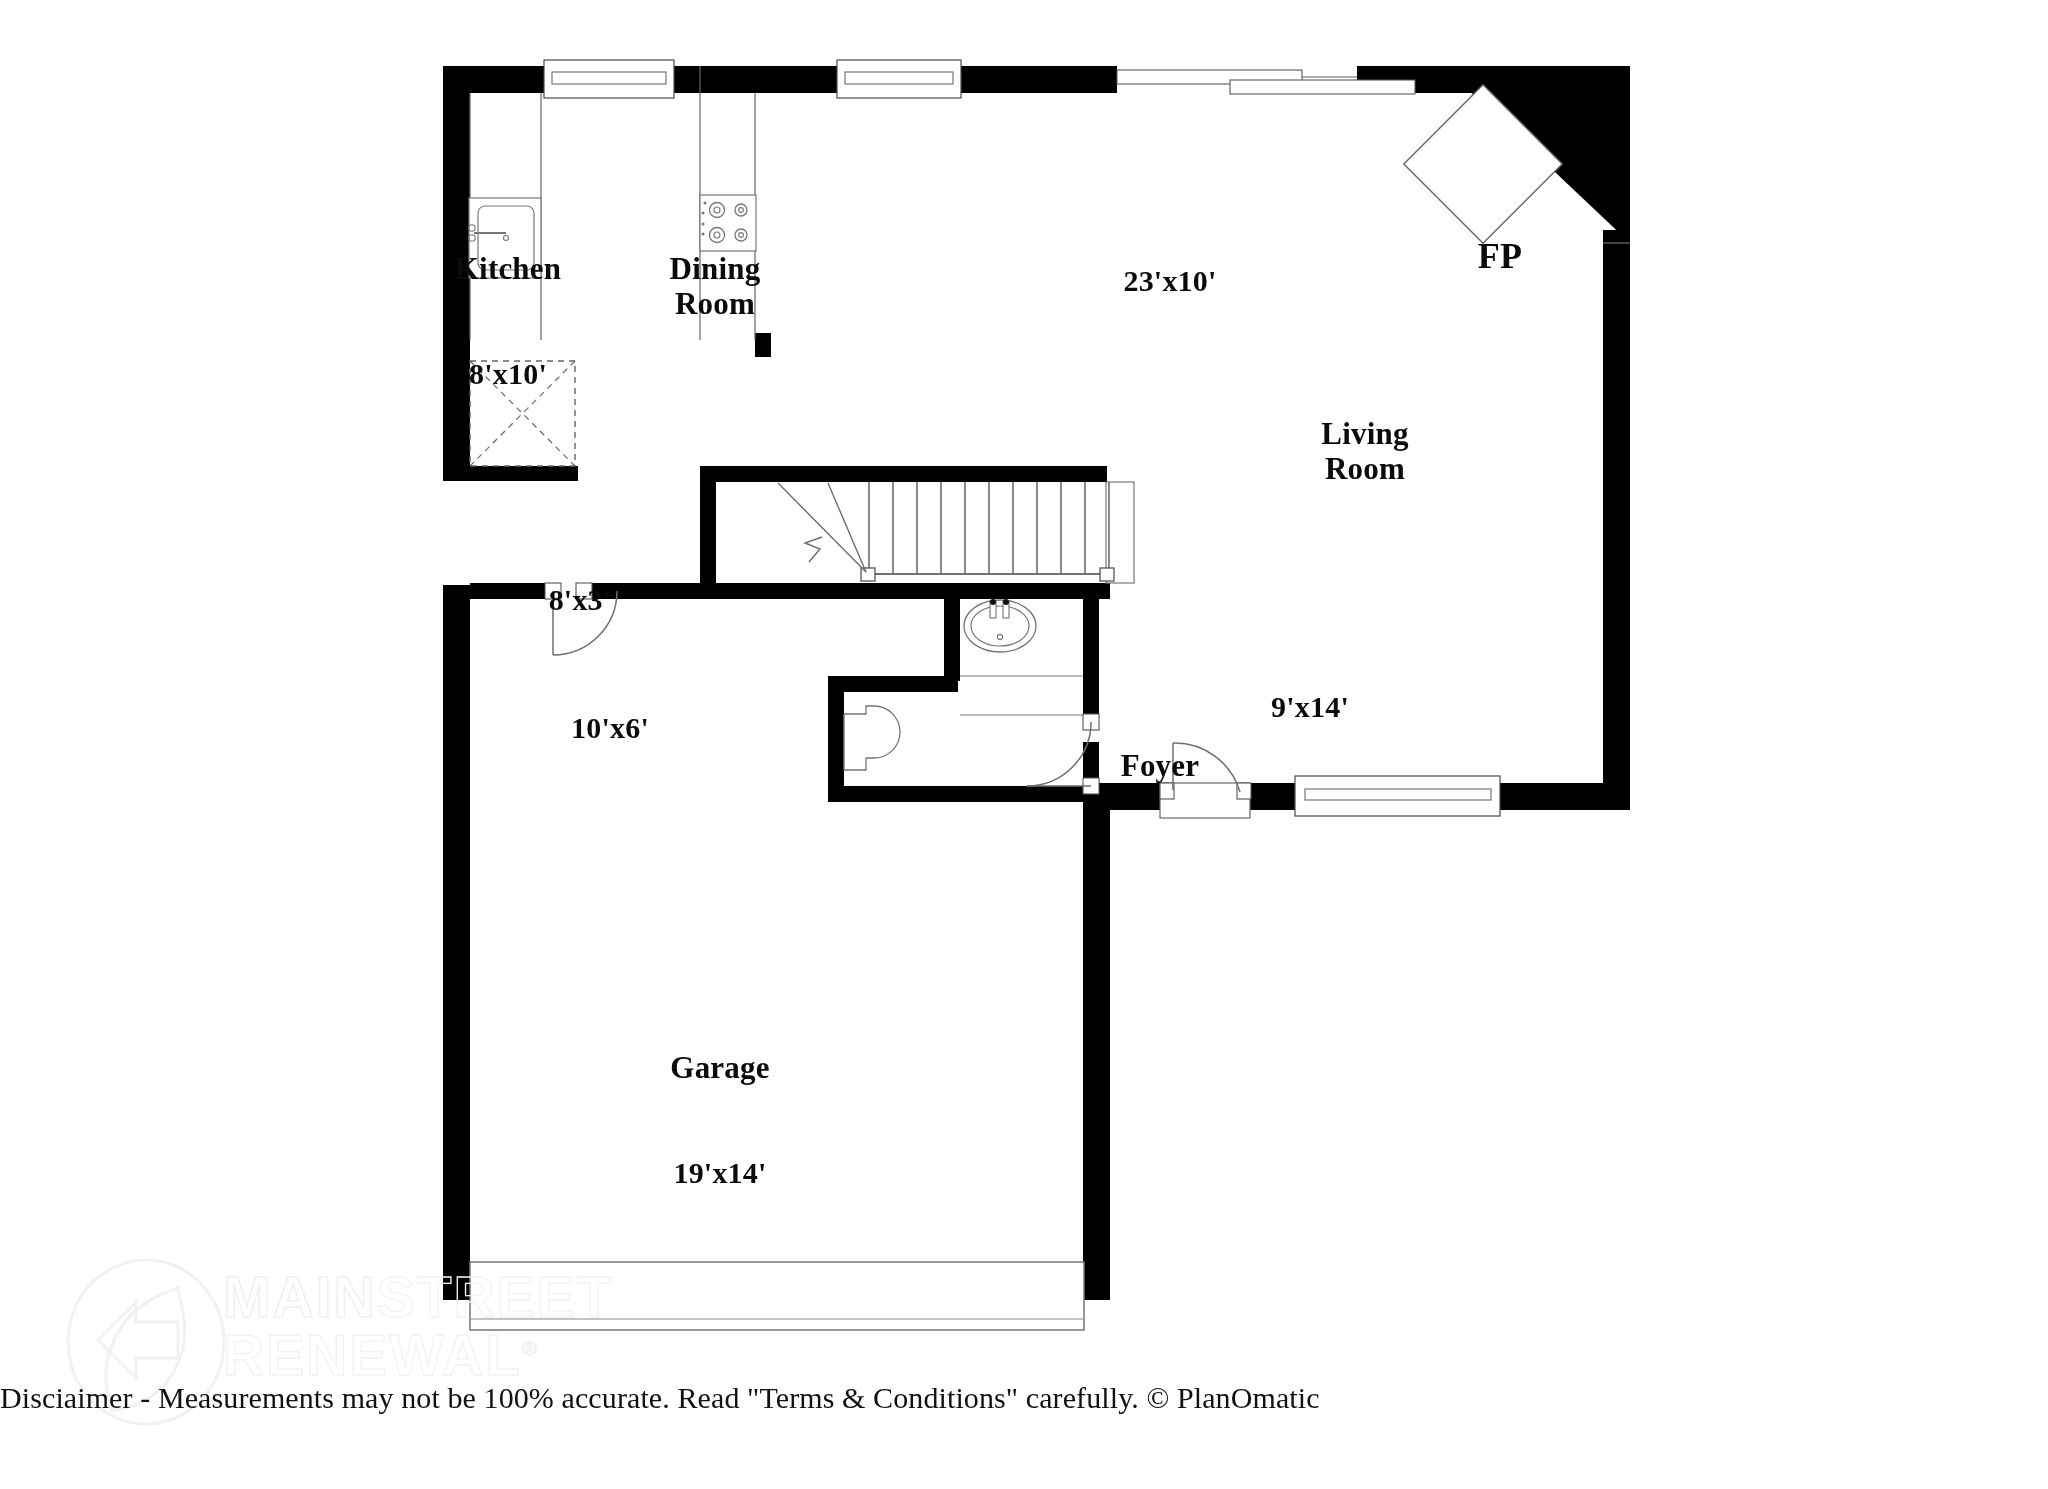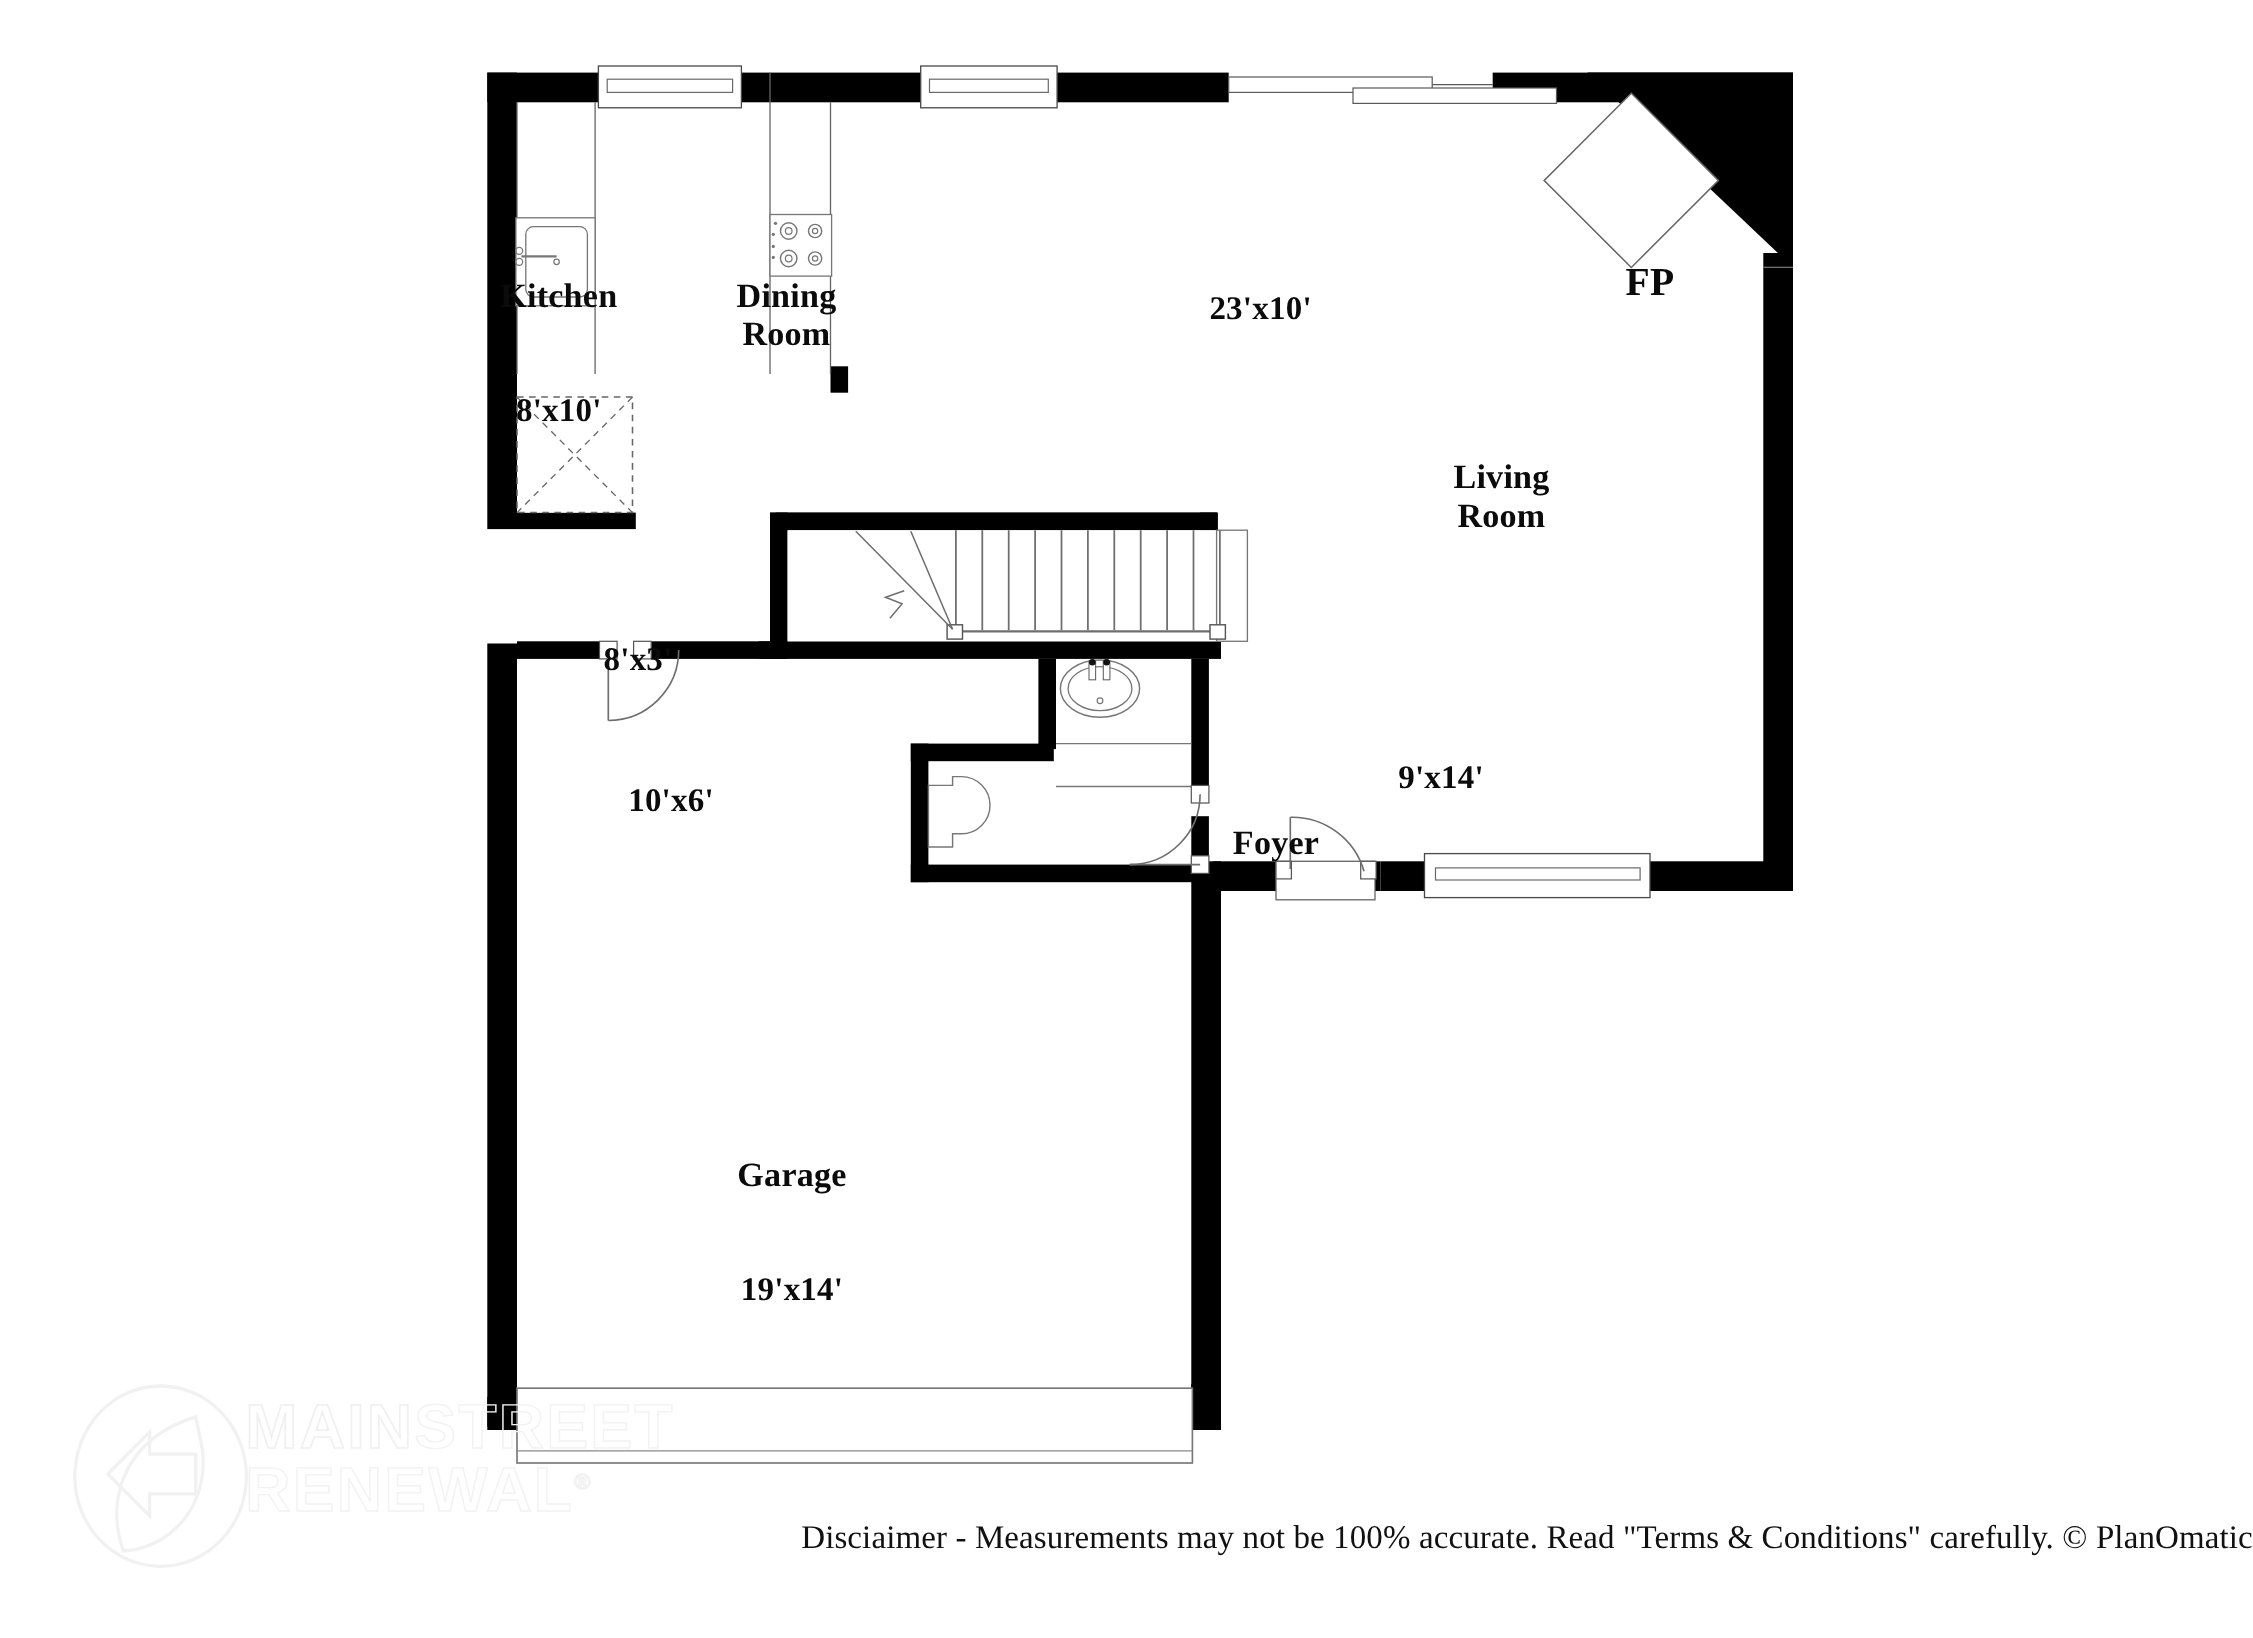--- a/index.html
+++ b/index.html
@@ -39,21 +39,21 @@
   }
   .lbl-name { font-size: 31px; }
   .lbl-dim  { font-size: 30px; }
   .lbl-fp   { font-size: 36px; }
 
   .disclaimer {
     position: absolute;
     left: 0;
     top: 1381px;
     width: 2048px;
-    text-align: right;
+    text-align: left;
     font-family: "Liberation Serif", serif;
     font-size: 30px;
     color: #111;
     letter-spacing: 0.1px;
   }
 
   
   .watermark {
     position: absolute;
     left: 58px;
@@ -314,21 +314,21 @@
 
   <div class="room-label lbl-name" style="left:423px; top:183px; width:170px;">
     <div>Kitchen</div>
     <div class="lbl-dim">8'x10'</div>
   </div>
 
   <div class="room-label lbl-name" style="left:635px; top:183px; width:160px;">
     <div style="white-space:normal;">Dining Room</div>
   </div>
 
-  <div class="room-label lbl-dim" style="left:1066px; top:197px; width:160px;text-align:center;">
+  <div class="room-label lbl-dim" style="left:1090px; top:197px; width:160px;text-align:center;">
     <div>23'x10'</div>
   </div>
 
   <div class="room-label lbl-name" style="left:1280px; top:348px; width:170px;">
     <div style="white-space:normal;">Living Room</div>
   </div>
 
   <div class="room-label lbl-dim" style="left:1230px; top:623px; width:160px;">
     <div>9'x14'</div>
   </div>

